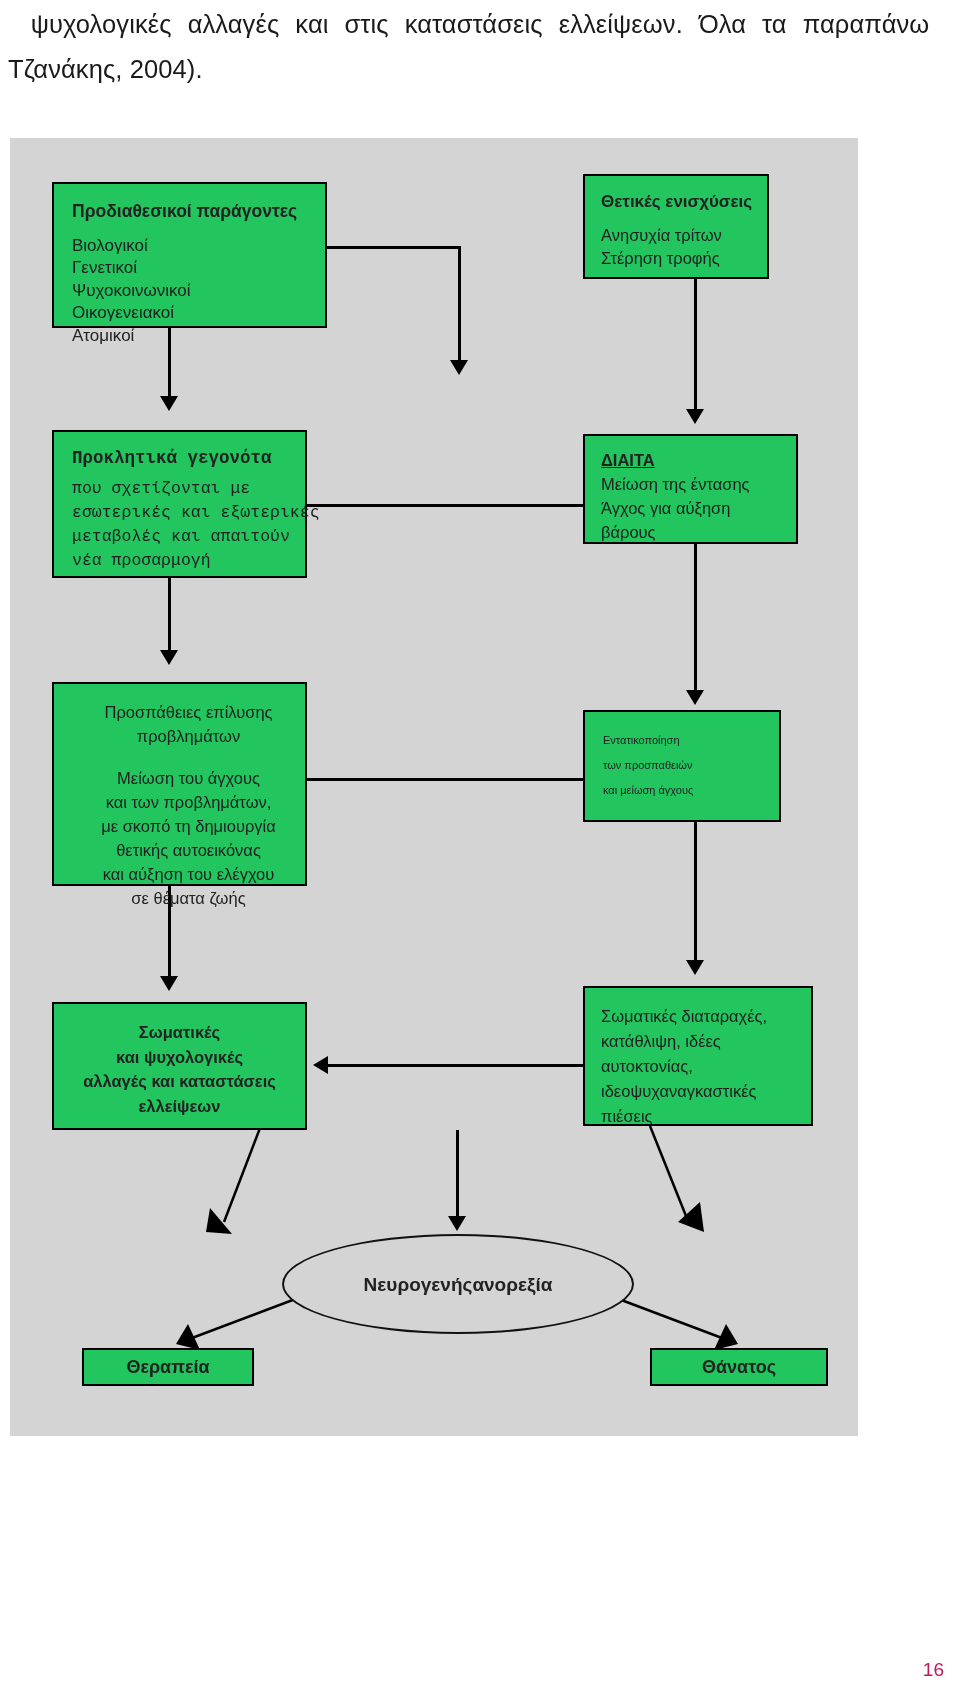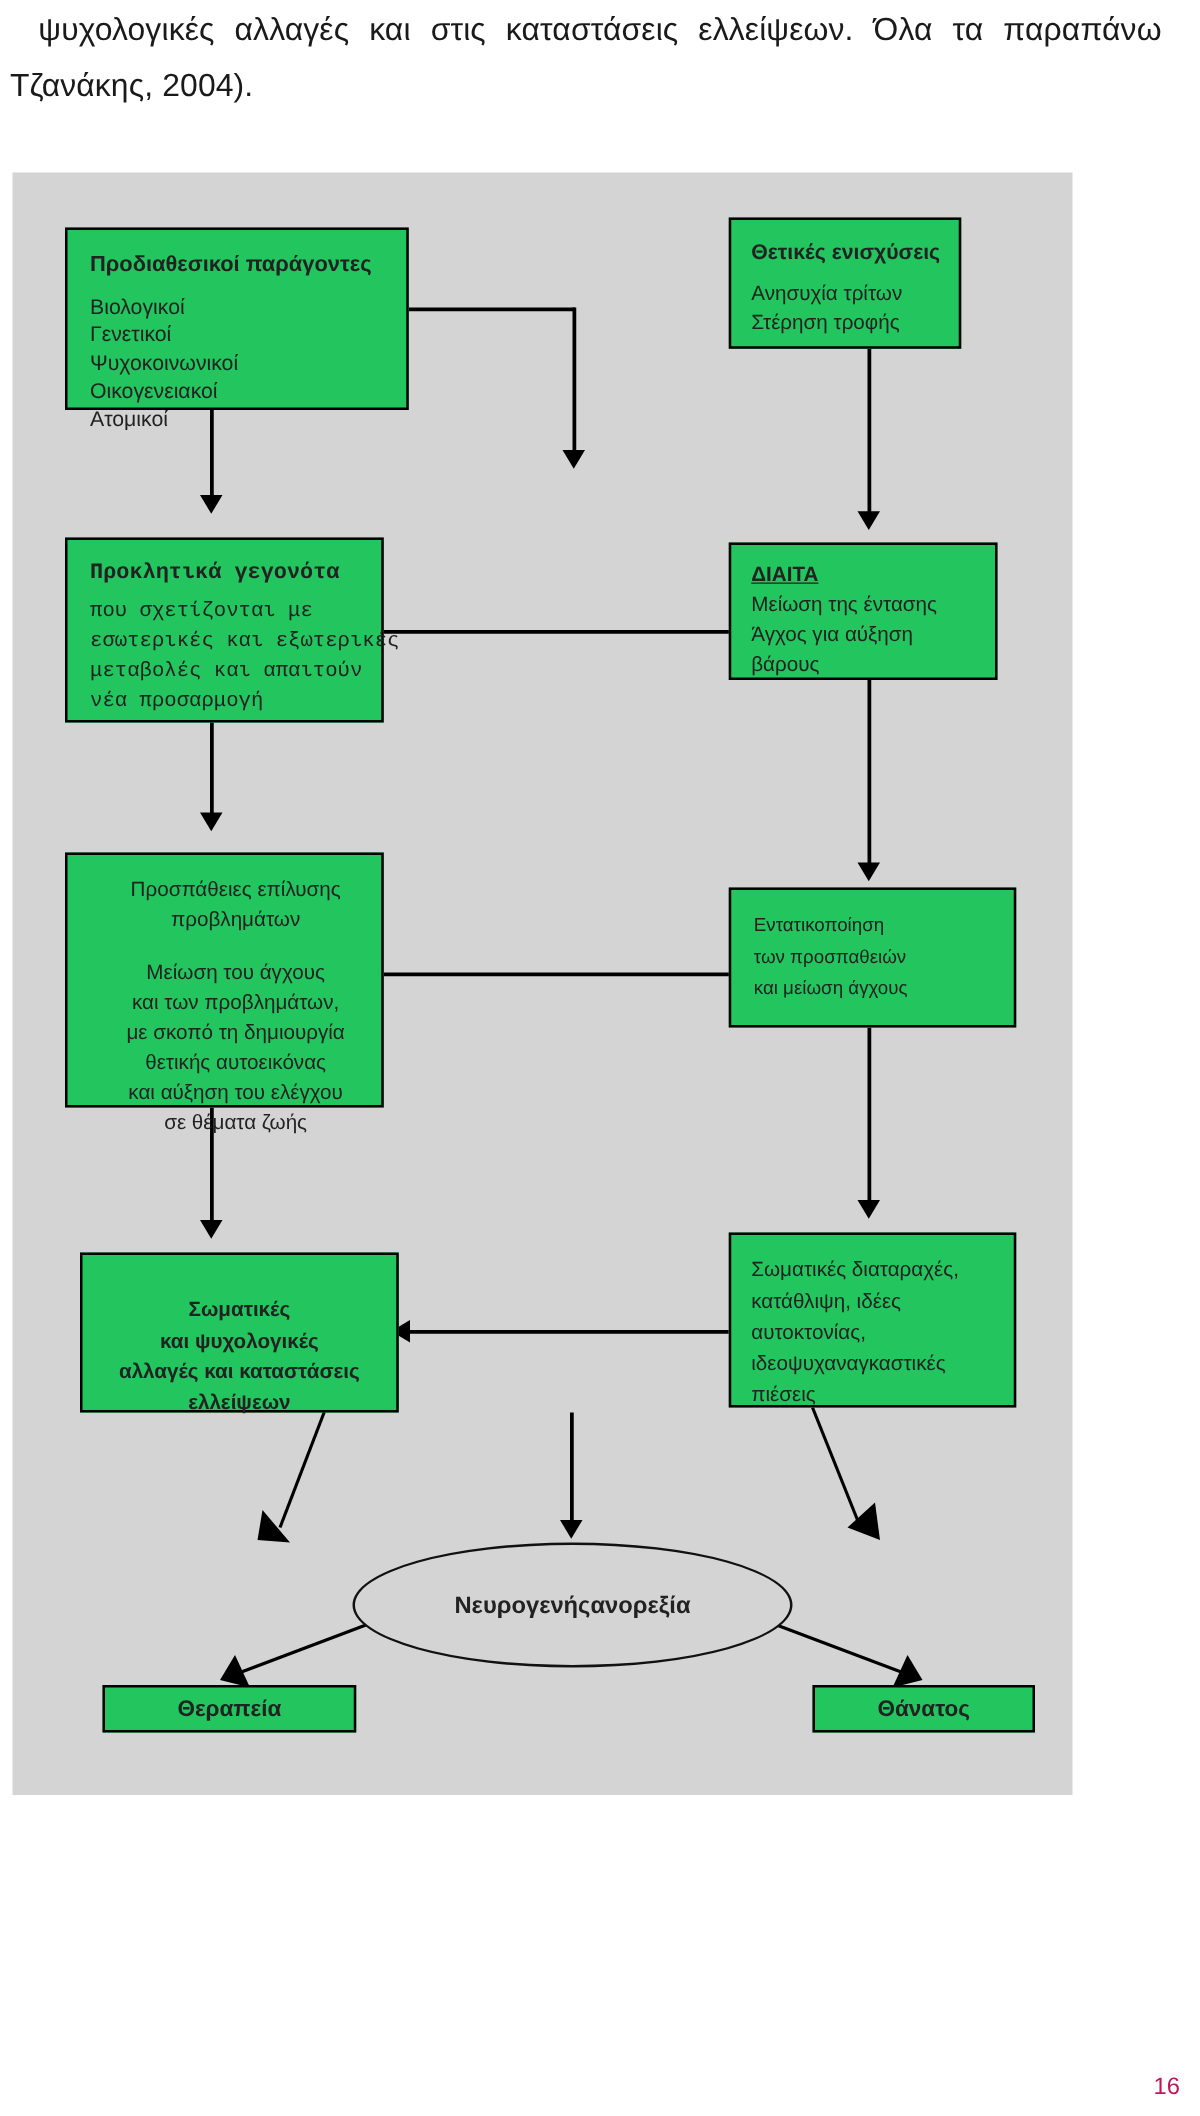--- a/index.html
+++ b/index.html
@@ -89,42 +89,41 @@
   #n-diet .title { font-size: 16.5px; text-decoration: underline; }
 
   #n-problem {
     left: 42px; top: 544px; width: 255px; height: 204px;
     padding: 16px 0 0 18px;
     font-size: 16.5px; line-height: 24px; text-align: center;
   }
   #n-problem .title { font-weight: normal; margin-bottom: 18px; }
 
   #n-intensify {
-    left: 573px; top: 572px; width: 230px; height: 112px;
+    left: 573px; top: 572px; width: 198px; height: 112px;
     padding: 16px 0 0 18px;
-    font-size: 15px; line-height: 25px;
+    font-size: 11px; line-height: 25px;
   }
 
   #n-somatic {
     left: 42px; top: 864px; width: 255px; height: 128px;
-    padding: 32px 0 0 0;
+    padding: 16px 0 0 0;
     text-align: center;
     font-size: 16.5px; line-height: 24.5px;
     font-weight: bold;
-    margin-left: 12px;
   }
 
   #n-symptoms {
     left: 573px; top: 848px; width: 230px; height: 140px;
     padding: 16px 0 0 16px;
     font-size: 16.5px; line-height: 25px;
   }
 
   #n-therapy {
-    left: 72px; top: 1210px; width: 203px; height: 38px;
+    left: 72px; top: 1210px; width: 172px; height: 38px;
     display: flex; align-items: center; justify-content: center;
     font-weight: bold; font-size: 18px;
   }
 
   #n-death {
     left: 640px; top: 1210px; width: 178px; height: 38px;
     display: flex; align-items: center; justify-content: center;
     font-weight: bold; font-size: 18px;
   }
 

